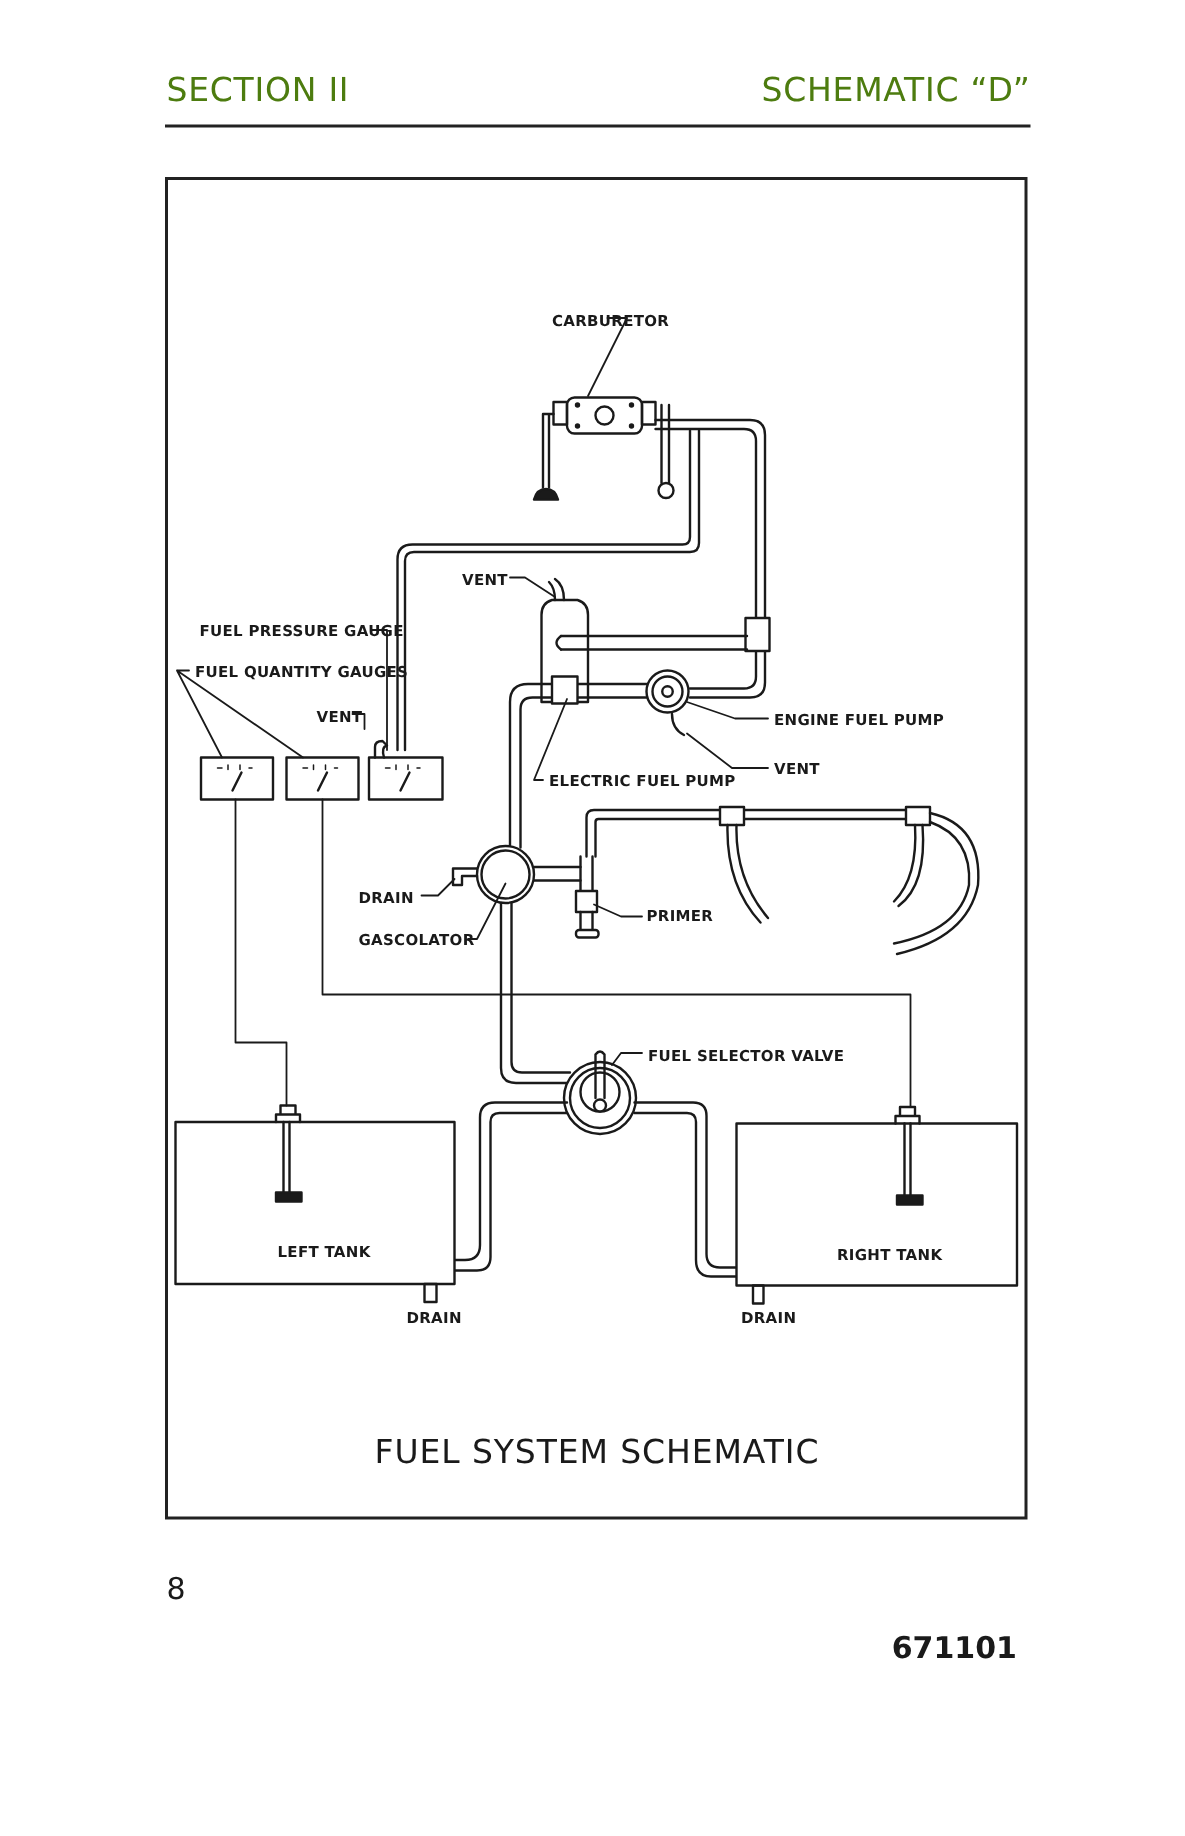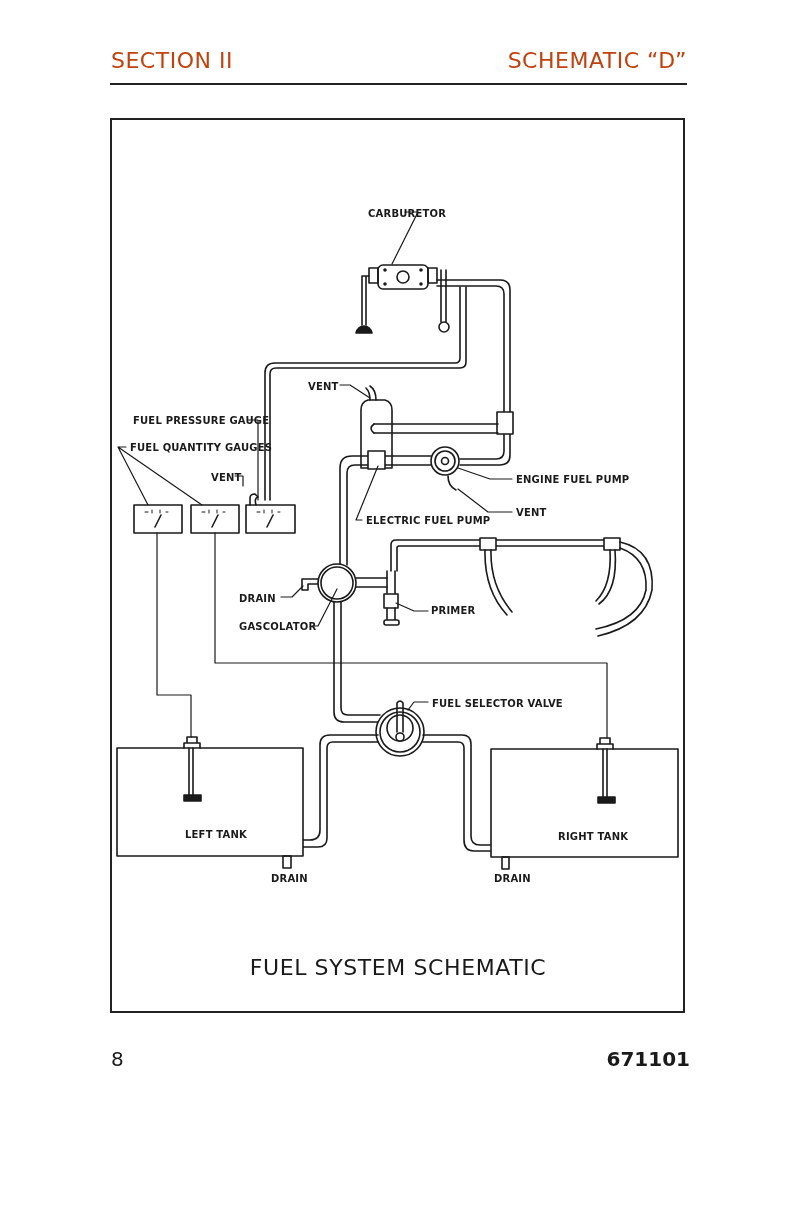--- a/index.html
+++ b/index.html
@@ -1,27 +1,27 @@
 <!DOCTYPE html>
 <html><head>
 <meta charset="utf-8">
 <style>
   html, body { margin:0; padding:0; background:#ffffff; }
   body { width:790px; height:1224px; position:relative; overflow:hidden; font-family:"Liberation Sans", sans-serif; color:#1a1a1a; }
-  .hdr { position:absolute; top:48px; font-family:"DejaVu Sans", sans-serif; font-size:22px; letter-spacing:0.5px; color:#c2410c; }
+  .hdr { position:absolute; top:48px; font-family:"DejaVu Sans", sans-serif; font-size:22px; letter-spacing:0.5px; color:#4d7c0f; }
   #hdr-left { left:111px; }
   #hdr-right { right:103px; }
   #hdr-rule { position:absolute; left:110px; top:83px; width:577px; height:2px; background:#222; }
   #frame { position:absolute; left:110px; top:118px; width:575px; height:895px; border:2px solid #222; box-sizing:border-box; }
   #diagram { position:absolute; left:0; top:0; width:790px; height:1224px; }
   .lbl { font-family:"DejaVu Sans", sans-serif; font-weight:bold; font-size:10px; fill:#1a1a1a; letter-spacing:0.2px; }
   .title { font-family:"DejaVu Sans", sans-serif; font-size:22px; fill:#1a1a1a; letter-spacing:0.6px; }
   .pgnum { position:absolute; top:1047px; font-family:"DejaVu Sans", sans-serif; font-size:20px; color:#1a1a1a; }
   #page-num { left:111px; }
-  #doc-num { right:100px; font-weight:bold; }
+  #doc-num { right:112px; font-weight:bold;margin-top:39px; }
 </style>
 </head>
 <body>
 
 <div id="hdr-left" class="hdr">SECTION II</div>
 <div id="hdr-right" class="hdr">SCHEMATIC “D”</div>
 <div id="hdr-rule"></div>
 
 <div id="frame"></div>
 

